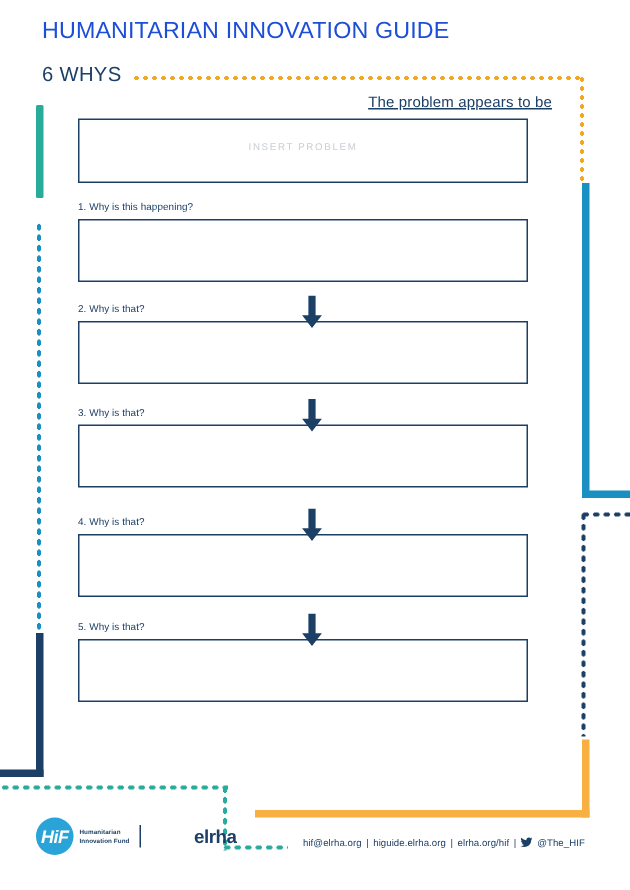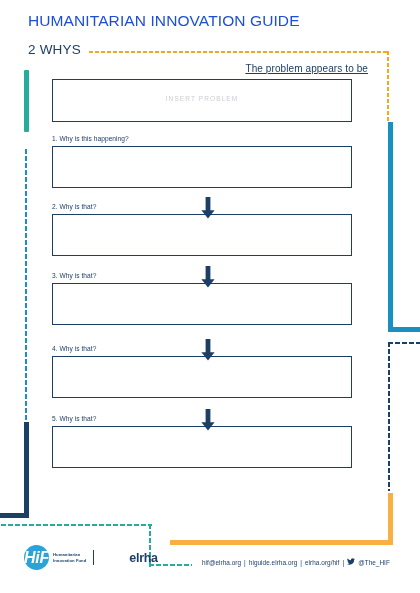--- a/index.html
+++ b/index.html
@@ -217,21 +217,21 @@
     left: 24px; top: 545px;
     display: flex;
     align-items: center;
     gap: 4px;
   }
   .hif-circle {
     width: 25px; height: 25px;
     border-radius: 50%;
     background: #2aa3d8;
     color: #ffffff;
-    font-size: 16px;
+    font-size: 12px;
     font-weight: bold;
     font-style: italic;
     display: flex;
     align-items: center;
     justify-content: center;
     letter-spacing: -0.3px;
   }
   .hif-words {
     font-size: 4.2px;
     line-height: 1.3;
@@ -264,21 +264,21 @@
     gap: 3px;
   }
   .twitter-bird { display: inline-block; vertical-align: -1px; }
 </style>
 </head>
 <body>
 
 <div class="page">
 
   <div class="hdr-title">HUMANITARIAN INNOVATION GUIDE</div>
-  <div class="hdr-sub">2 WHYS</div>
+  <div class="hdr-sub">6 WHYS</div>
 
   <div class="deco dot-h-orange-top"></div>
   <div class="deco dot-v-orange-right"></div>
   <div class="deco bar-teal-left"></div>
   <div class="deco dot-v-blue-left"></div>
   <div class="deco bar-navy-v"></div>
   <div class="deco bar-navy-h"></div>
   <div class="deco bar-blue-v"></div>
   <div class="deco bar-blue-h"></div>
   <div class="deco dot-h-navy-right"></div>

